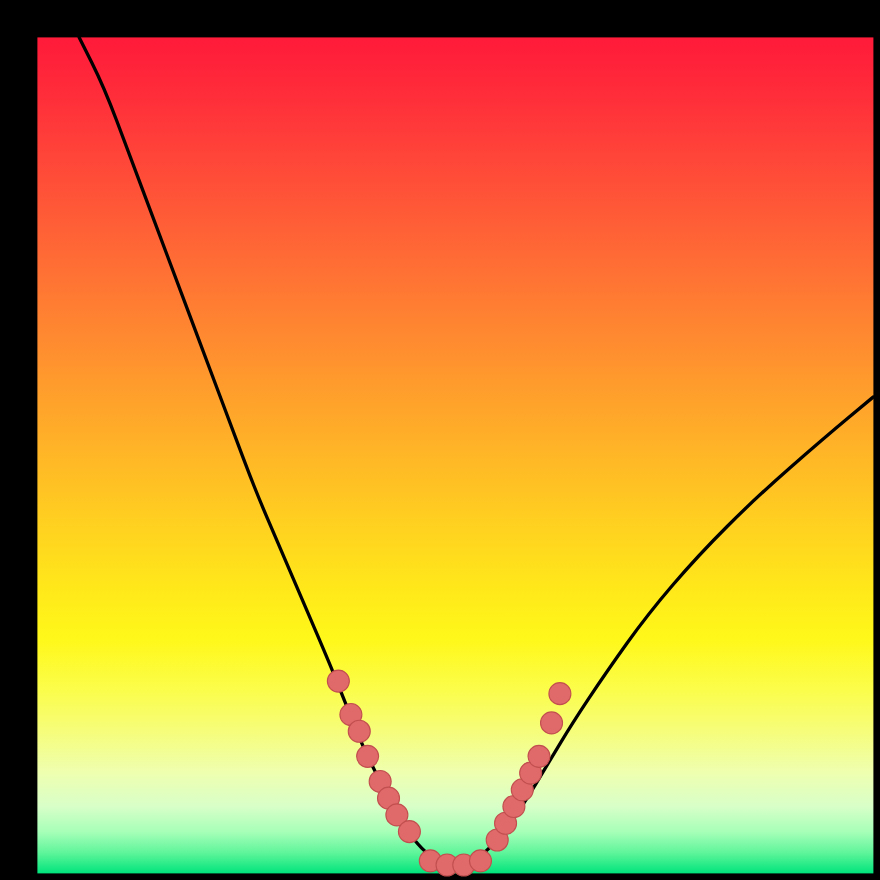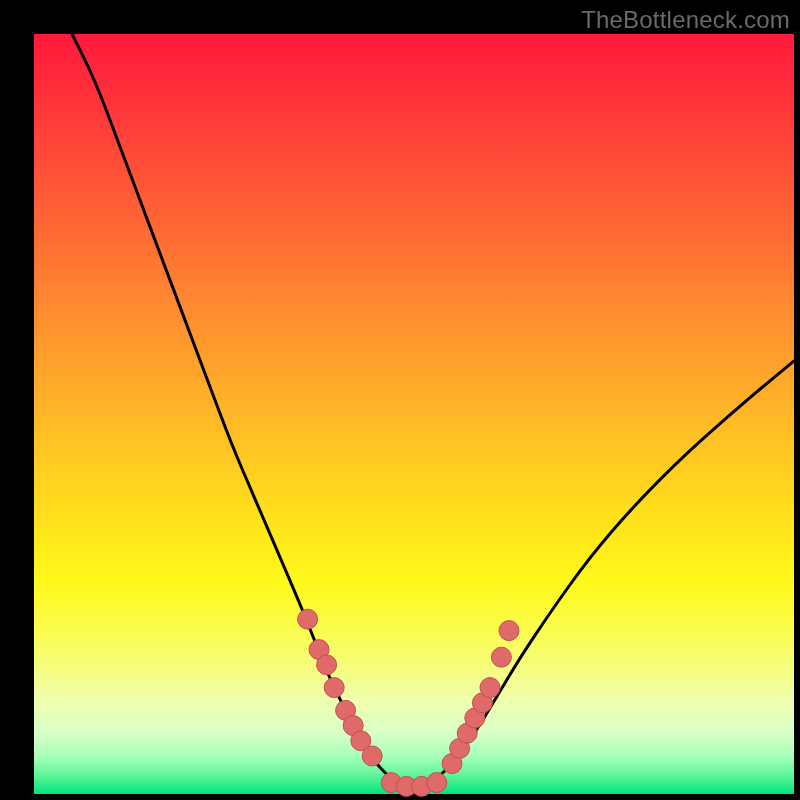--- a/index.html
+++ b/index.html
@@ -88,14 +88,13 @@
           <circle cx="425.6" cy="714.4" r="10" fill="#e06a6a" stroke="#c24f4f" stroke-width="1"></circle>
           <circle cx="433.2" cy="699.2" r="10" fill="#e06a6a" stroke="#c24f4f" stroke-width="1"></circle>
           <circle cx="440.79999999999995" cy="684" r="10" fill="#e06a6a" stroke="#c24f4f" stroke-width="1"></circle>
           <circle cx="448.4" cy="668.8" r="10" fill="#e06a6a" stroke="#c24f4f" stroke-width="1"></circle>
           <circle cx="456" cy="653.6" r="10" fill="#e06a6a" stroke="#c24f4f" stroke-width="1"></circle>
           <circle cx="467.4" cy="623.2" r="10" fill="#e06a6a" stroke="#c24f4f" stroke-width="1"></circle>
           <circle cx="475" cy="596.6" r="10" fill="#e06a6a" stroke="#c24f4f" stroke-width="1"></circle>
         </g>
     </svg>
   </div>
-  <div class="watermark">TheBottleneck.com</div>
 </div>
 
 </body></html>

